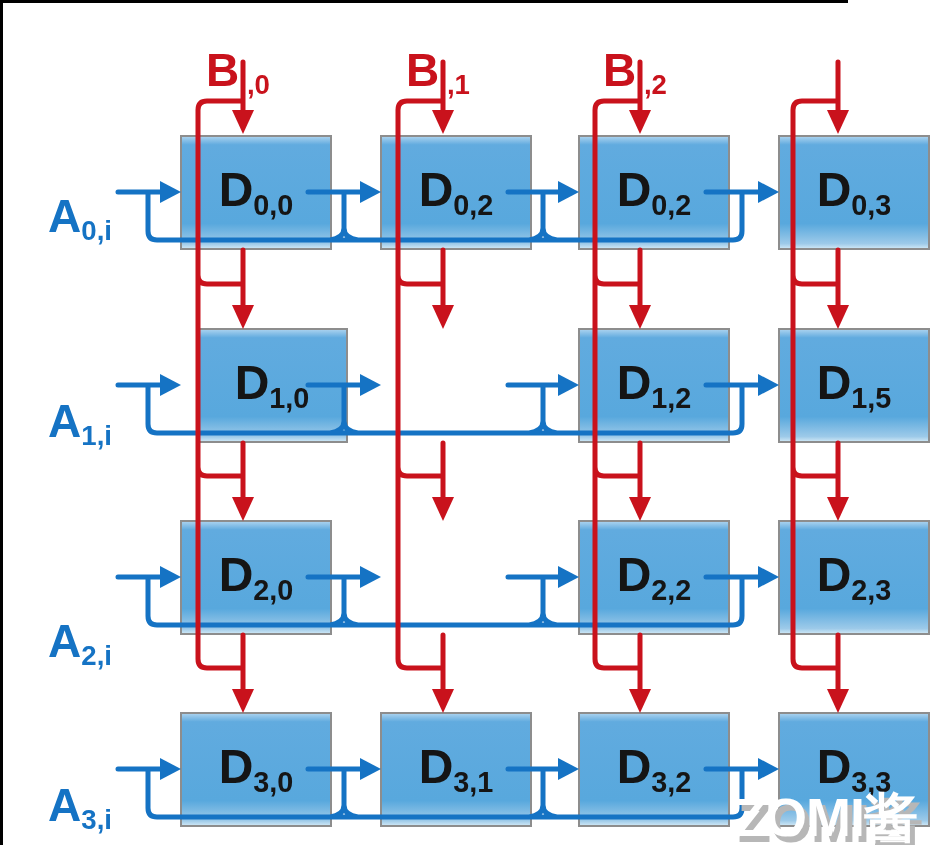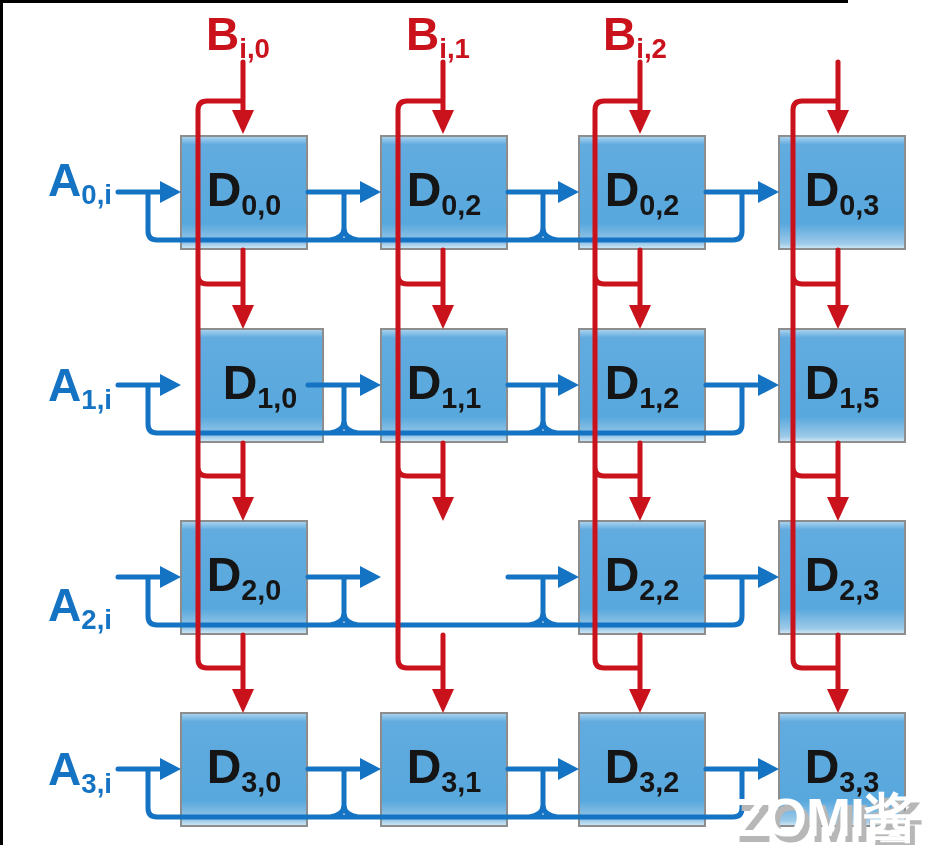--- a/index.html
+++ b/index.html
@@ -7,27 +7,27 @@
     --cell-text:#151515; --watermark-shadow:#b7b7b7; --frame-black:#000000; --bg:#ffffff;
   }
   html,body{margin:0;padding:0;background:#fff;}
   .stage{position:relative;width:933px;height:845px;background:var(--bg);overflow:hidden;
          font-family:"Liberation Sans", sans-serif;}
   .wires{position:absolute;left:0;top:0;z-index:2;pointer-events:none;}
   .wire-blue{stroke:var(--blue);stroke-width:5;fill:none;stroke-linecap:round;stroke-linejoin:round;}
   .wire-red{stroke:var(--red);stroke-width:5;fill:none;stroke-linecap:round;stroke-linejoin:round;}
   .head-blue{fill:var(--blue);stroke:none;}
   .head-red{fill:var(--red);stroke:none;}
-  .box{position:absolute;width:128px;height:115px;z-index:1;
+  .box{position:absolute;width:152px;height:115px;z-index:1;
        background:linear-gradient(180deg,#a6d0ee 0%,#61abdf 7%,var(--box-fill) 78%,#9dcae9 96%,#c9e4f4 100%);
        border:2px solid var(--box-border);box-sizing:border-box;
        display:flex;align-items:center;justify-content:center;}
   .lbl{font-size:48px;font-weight:700;line-height:1;color:var(--cell-text);white-space:nowrap;}
   .lbl sub{font-size:0.60em;vertical-align:-0.30em;line-height:1;}
-  .inlabel{position:absolute;z-index:2;font-size:46px;font-weight:700;line-height:56px;white-space:nowrap;}
+  .inlabel{position:absolute;z-index:2;font-size:46px;font-weight:700;line-height:56px;white-space:nowrap;margin-top:36px;}
   .inlabel sub{font-size:0.60em;vertical-align:-0.30em;}
   .b-label{color:var(--red);width:120px;text-align:center;top:6px;height:56px;}
   .a-label{color:var(--blue);left:30px;width:82px;text-align:right;height:56px;}
   .watermark{position:absolute;left:733px;top:782px;z-index:3;font-size:54px;font-weight:700;
              letter-spacing:-1px;color:#ffffff;text-shadow:5px 6px 0 var(--watermark-shadow);white-space:nowrap;}
   .frame-left{position:absolute;left:0;top:0;width:3px;height:845px;background:var(--frame-black);z-index:4;}
   .frame-top{position:absolute;left:0;top:0;width:848px;height:3px;background:var(--frame-black);z-index:4;}
 </style>
 </head>
 <body>
@@ -42,23 +42,20 @@
     </div>
   <div class="box" style="left:578px;top:135px">
       <span class="lbl"><span>D</span><sub>0,2</sub></span>
     </div>
   <div class="box" style="left:778px;top:135px">
       <span class="lbl"><span>D</span><sub>0,3</sub></span>
     </div>
 
   <div class="box" style="left:196px;top:328px">
       <span class="lbl"><span>D</span><sub>1,0</sub></span>
-    </div>
-  <div class="box" style="left:380px;top:328px">
-      <span class="lbl"><span>D</span><sub>1,1</sub></span>
     </div>
   <div class="box" style="left:578px;top:328px">
       <span class="lbl"><span>D</span><sub>1,2</sub></span>
     </div>
   <div class="box" style="left:778px;top:328px">
       <span class="lbl"><span>D</span><sub>1,5</sub></span>
     </div>
 
   <div class="box" style="left:180px;top:520px">
       <span class="lbl"><span>D</span><sub>2,0</sub></span>

